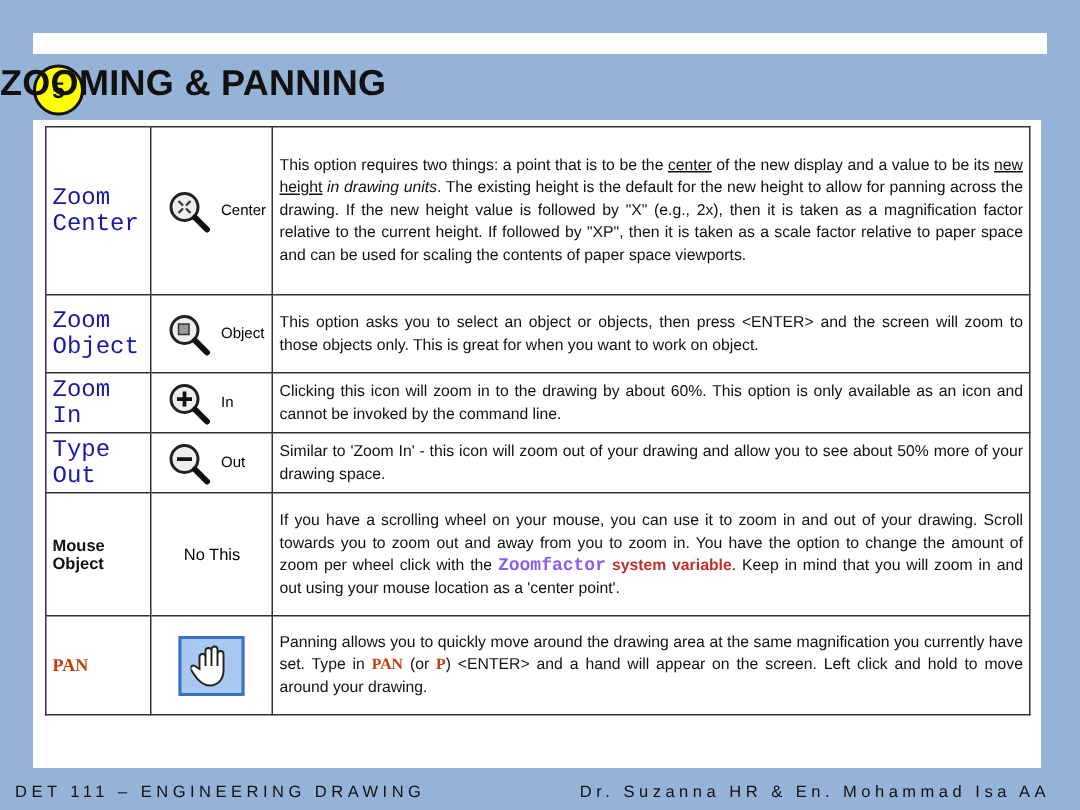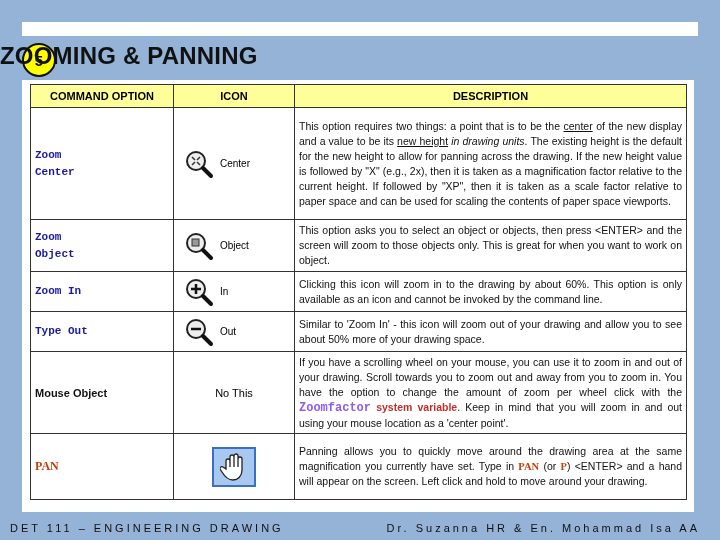--- a/index.html
+++ b/index.html
@@ -7,21 +7,21 @@
   .topbar{position:absolute;left:22px;top:22px;width:676px;height:14px;background:#ffffff;}
   .badge{position:absolute;left:22px;top:43px;width:34px;height:34px;border-radius:50%;background:#ffff00;border:2px solid #111;box-sizing:border-box;display:flex;align-items:center;justify-content:center;font-weight:bold;font-size:15px;color:#111;}
   .title{position:absolute;left:0;width:720px;top:42px;font-weight:bold;font-size:24px;color:#111;letter-spacing:0.2px;}
   .panel{position:absolute;left:22px;top:80px;width:672px;height:432px;background:#fff;}
   table{position:absolute;left:8px;top:4px;width:657px;border-collapse:collapse;}
   td,th{border:1.5px solid #333;padding:2px 4px;vertical-align:middle;}
   th{background:#ffff99;font-size:11px;font-weight:bold;height:18px;}
   .c1{width:134px;}
   .c2{width:112px;}
   .desc{font-size:10.5px;line-height:15px;text-align:justify;color:#111;}
-  .cmd{font-family:"Liberation Mono",monospace;color:#1a1a9e;font-weight:bold;font-size:11px;line-height:17px;}
+  .cmd{font-family:"Liberation Mono",monospace;color:#1a1a9e;font-weight:normal;font-size:16px;line-height:17px;}
   .cmdplain{font-weight:bold;font-size:11px;color:#111;}
   .iconcell{display:flex;align-items:center;gap:6px;padding-left:6px;font-size:10px;}
   .u{text-decoration:underline;}
   .i{font-style:italic;}
   .zf{font-family:"Liberation Mono",monospace;color:#8b5cf6;font-weight:bold;font-size:12px;}
   .sv{color:#c0302b;font-weight:bold;}
   .pb{color:#c2410c;font-weight:bold;font-family:"Liberation Serif",serif;}
   .footer-l{position:absolute;left:10px;top:522px;font-size:11px;letter-spacing:3px;color:#111;}
   .footer-r{position:absolute;right:20px;top:522px;font-size:11px;letter-spacing:3px;color:#111;}
   .hand{width:40px;height:36px;background:#a8c8f0;border:2px solid #3a6fc4;display:flex;align-items:center;justify-content:center;}
@@ -29,25 +29,20 @@
 </head>
 <body>
 
 <div class="topbar"></div>
 <div class="badge">5</div>
 <div class="title">ZOOMING &amp; PANNING</div>
 
 <div class="panel">
 <table>
   <tbody>
-        <tr>
-    <th class="c1">COMMAND OPTION</th>
-    <th class="c2">ICON</th>
-    <th>DESCRIPTION</th>
-  </tr>
 
   <tr style="height:112px">
     <td>
       <div class="cmd">Zoom</div>
       <div class="cmd">Center</div>
     </td>
     <td>
       <div class="iconcell">
         <svg width="30" height="30" viewBox="0 0 30 30">
                 <circle cx="12" cy="12" r="9" fill="#eee" stroke="#222" stroke-width="2"></circle>

